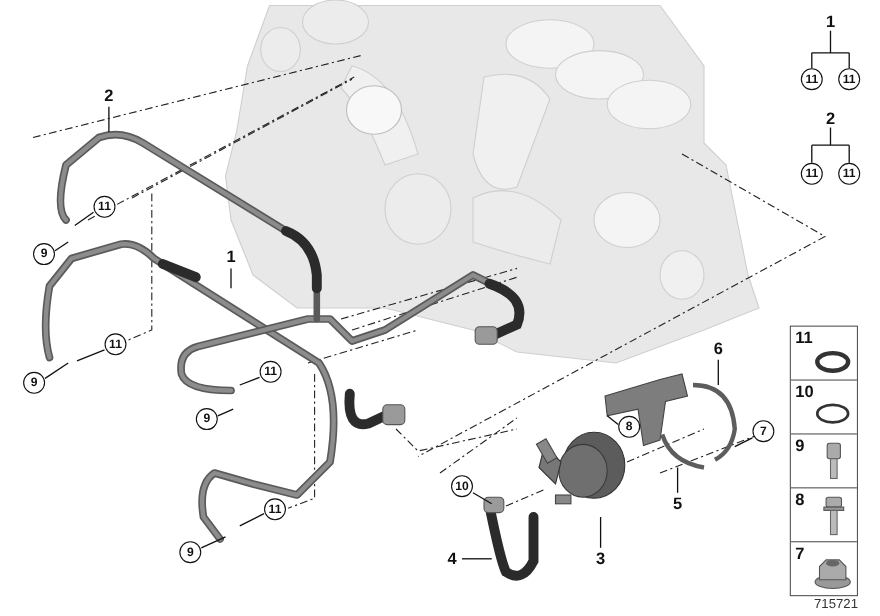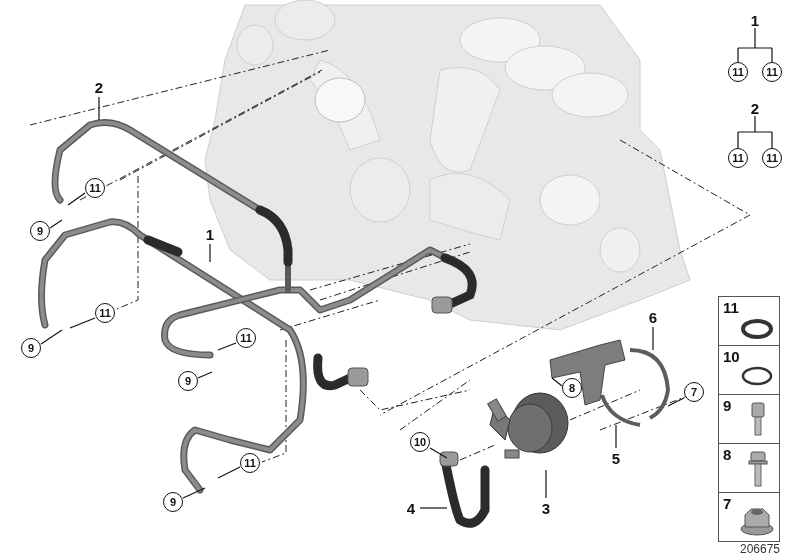--- a/index.html
+++ b/index.html
@@ -184,14 +184,14 @@
     <div class="parts-cell">
       <span class="parts-num">7</span>
       <svg width="60" height="48">
         <ellipse cx="38" cy="36" rx="16" ry="6" fill="#999" stroke="#555"></ellipse>
         <polygon points="26,22 32,16 44,16 50,22 50,34 26,34" fill="#aaa" stroke="#555"></polygon>
         <ellipse cx="38" cy="19" rx="6" ry="3" fill="#666"></ellipse>
       </svg>
     </div>
   </div>
 
-  <div class="diagram-id">206675</div>
+  <div class="diagram-id">715721</div>
 </div>
 
 </body></html>

